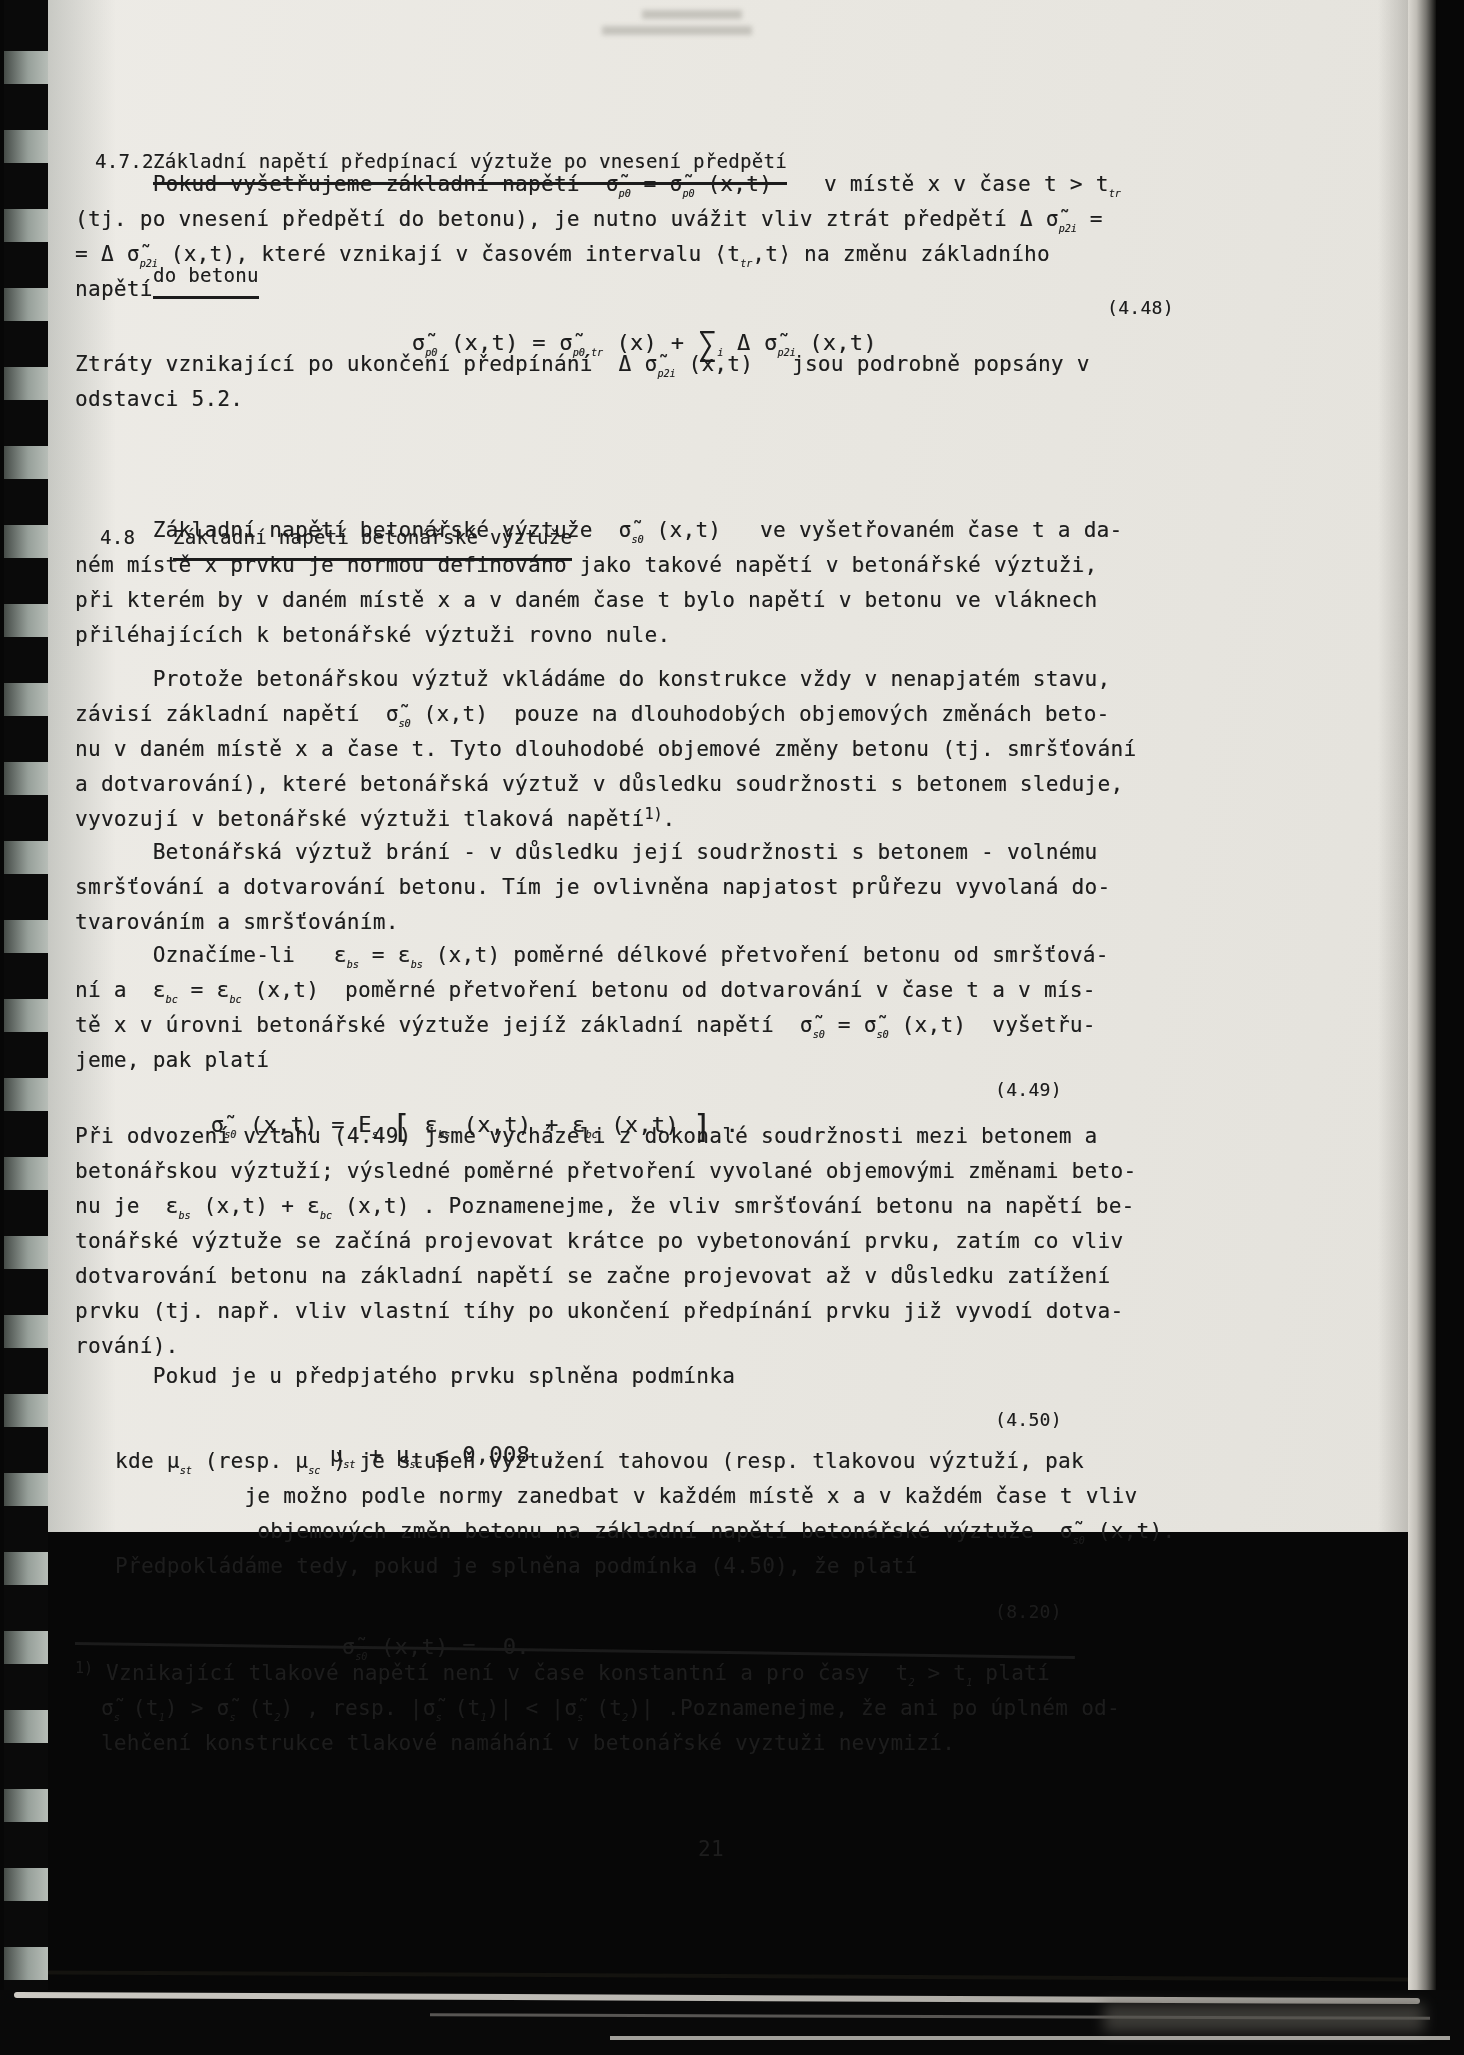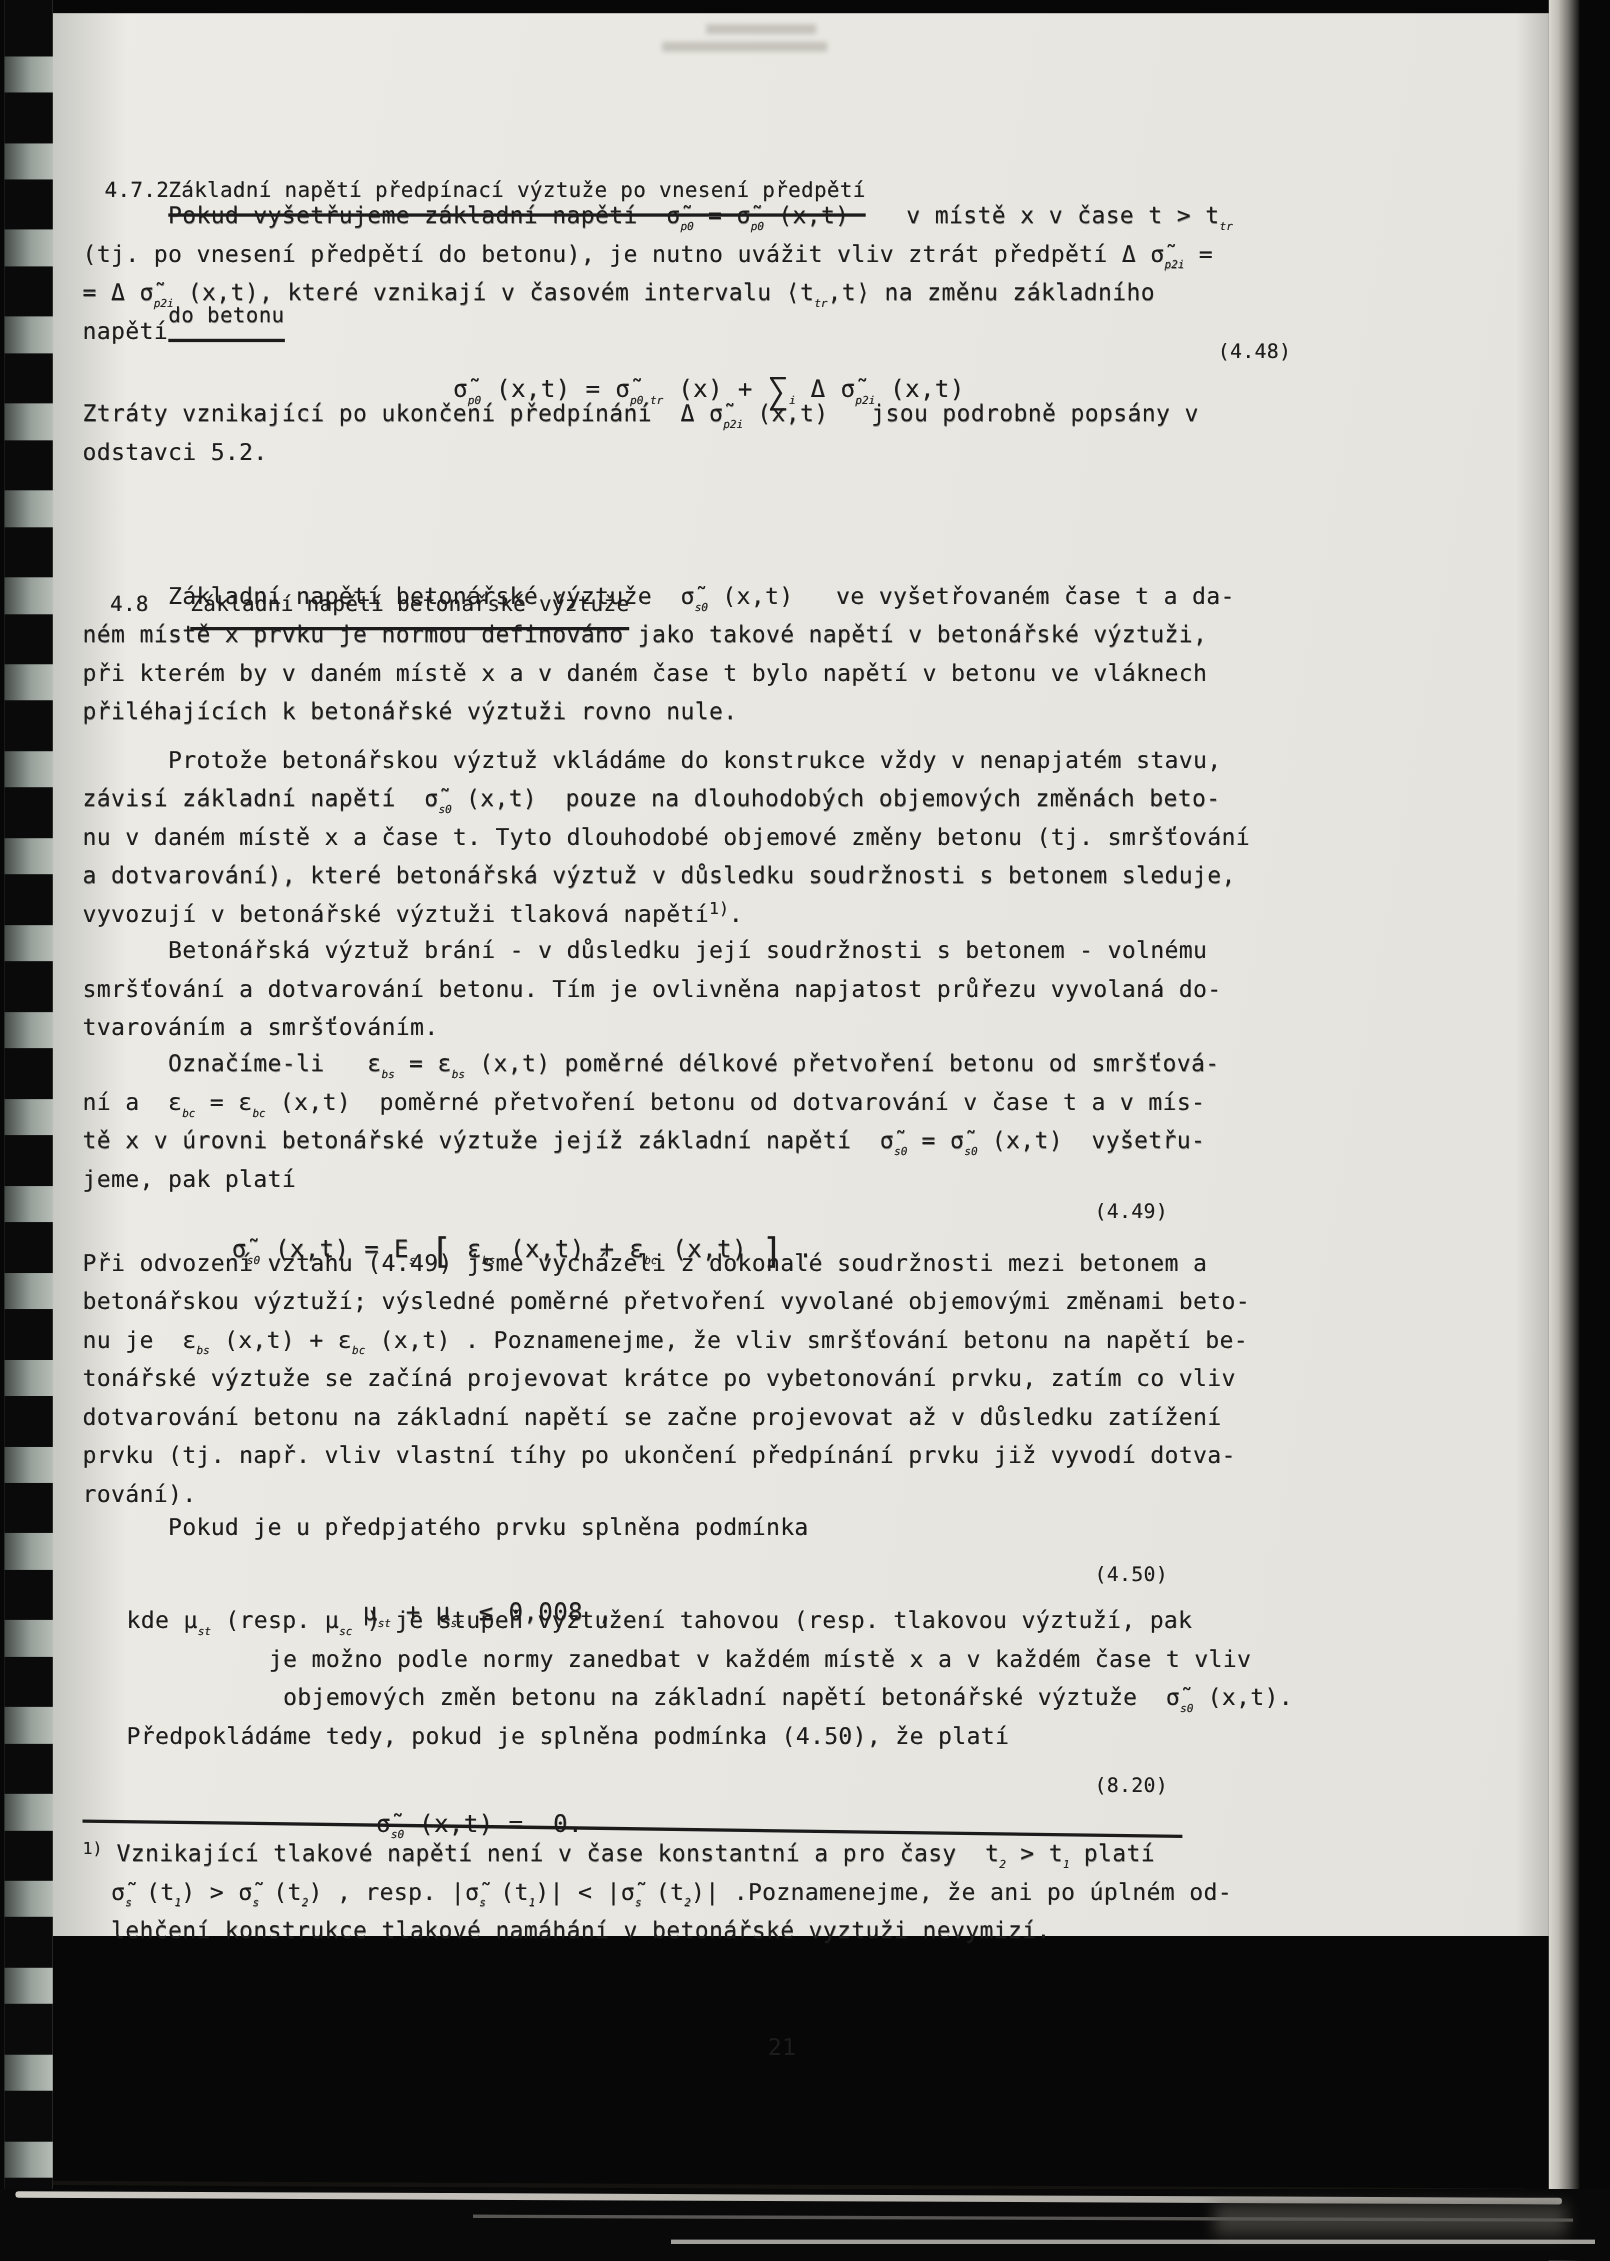--- a/index.html
+++ b/index.html
@@ -3,21 +3,21 @@
 <meta charset="utf-8">
 <style>
   html,body{margin:0;padding:0;}
   body{
     width:1464px;height:2055px;
     background:#070707;
     position:relative;overflow:hidden;
     font-family:"DejaVu Sans Mono","Liberation Mono",monospace;
   }
   .paper{
-    position:absolute;left:46px;top:12px;width:1362px;height:1748px;
+    position:absolute;left:46px;top:0;width:1362px;height:1532px;
     background:linear-gradient(100deg,#edebe6 0%,#e9e7e1 45%,#e4e2dc 100%);
     color:#1d1d1d;z-index:1;
   }
   .paper::before{ 
     content:"";position:absolute;left:0;top:0;width:70px;height:100%;
     background:linear-gradient(90deg,rgba(110,118,112,.30),rgba(110,118,112,0));
     pointer-events:none;
   }
   .paper::after{ 
     content:"";position:absolute;right:0;top:0;width:30px;height:100%;

